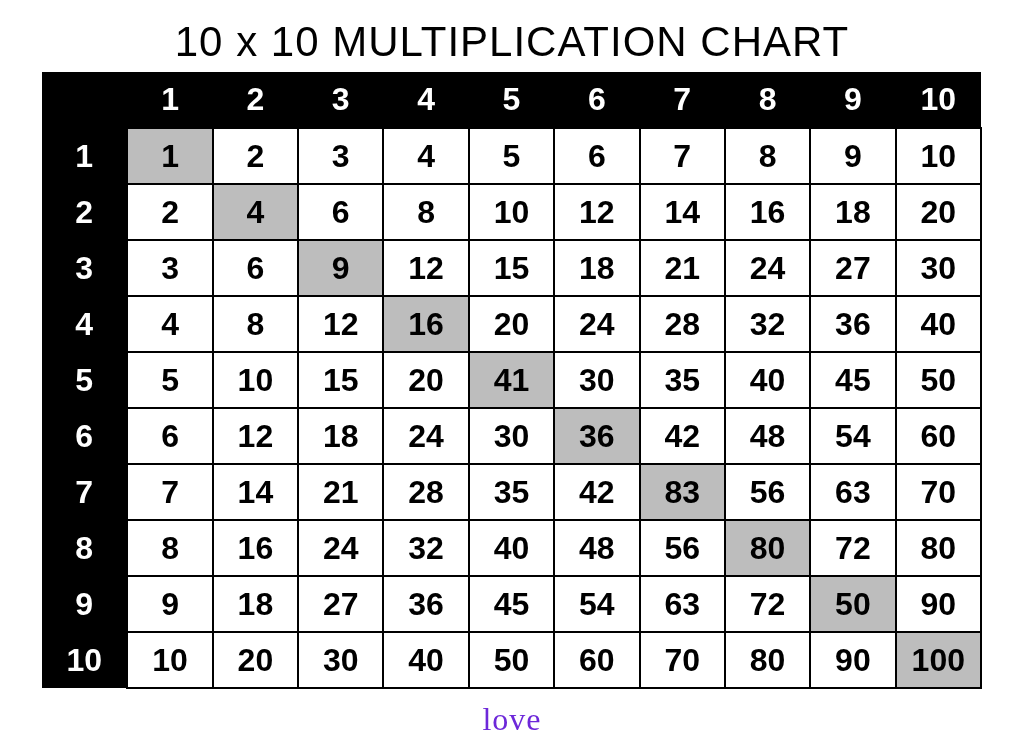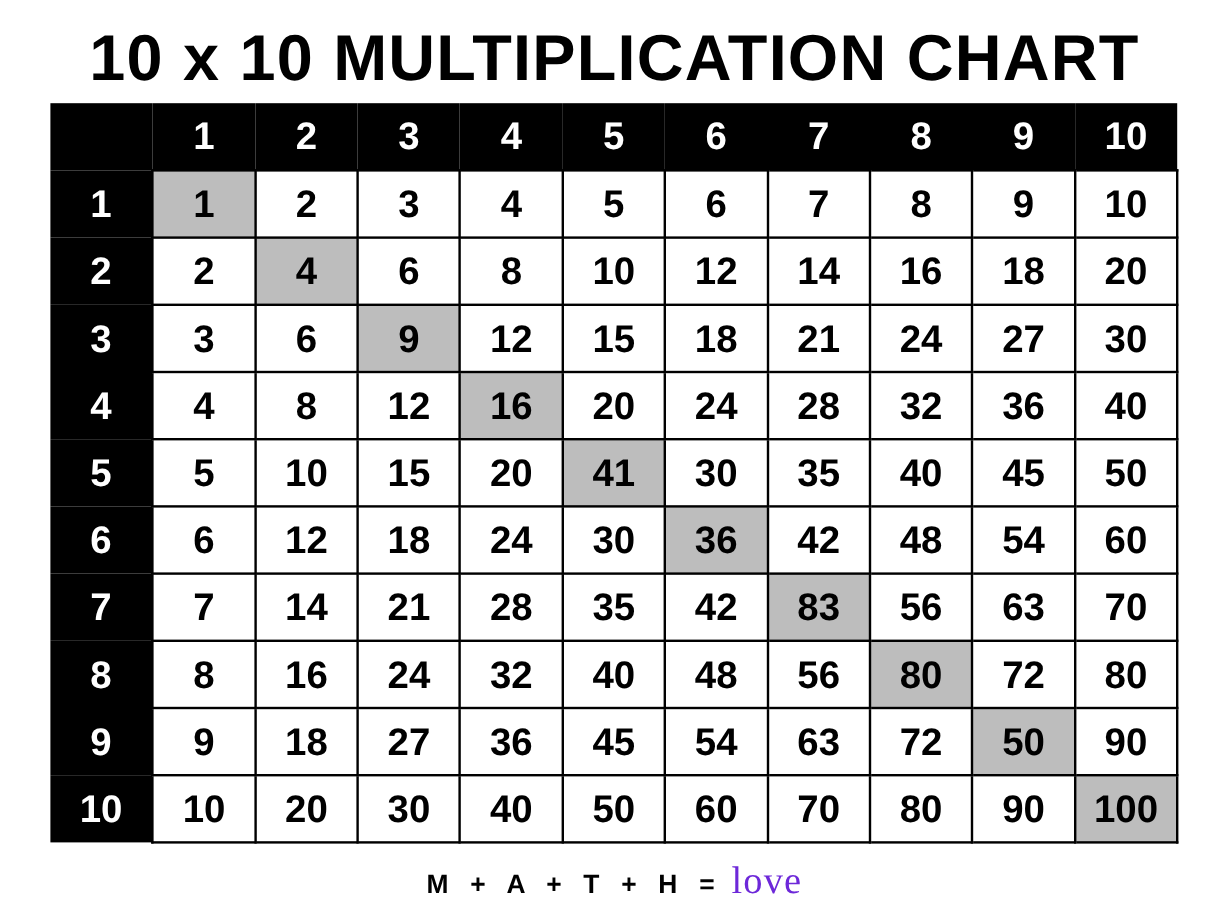--- a/index.html
+++ b/index.html
@@ -7,22 +7,22 @@
     width: 1024px;
     height: 756px;
     background: #ffffff;
     font-family: "Futura", "Century Gothic", "Arial", sans-serif;
     display: flex;
     flex-direction: column;
     align-items: center;
     padding-top: 18px;
   }
   .title {
-    font-size: 54px;
-    font-weight: 700;
+    font-size: 42px;
+    font-weight: 400;
     letter-spacing: 1px;
     color: #000;
     margin-bottom: 6px;
   }
   .table-wrap {
     width: 940px;
   }
   table {
     border-collapse: collapse;
     width: 100%;
@@ -218,15 +218,14 @@
           <td class="cell">70</td>
           <td class="cell">80</td>
           <td class="cell">90</td>
           <td class="cell diag">100</td>
         </tr>
       </tbody>
   </table>
 </div>
 
 <div class="footer">
-  <span>M + A + T + H =</span>
   <span class="love">love</span>
 </div>
 
 </body></html>

